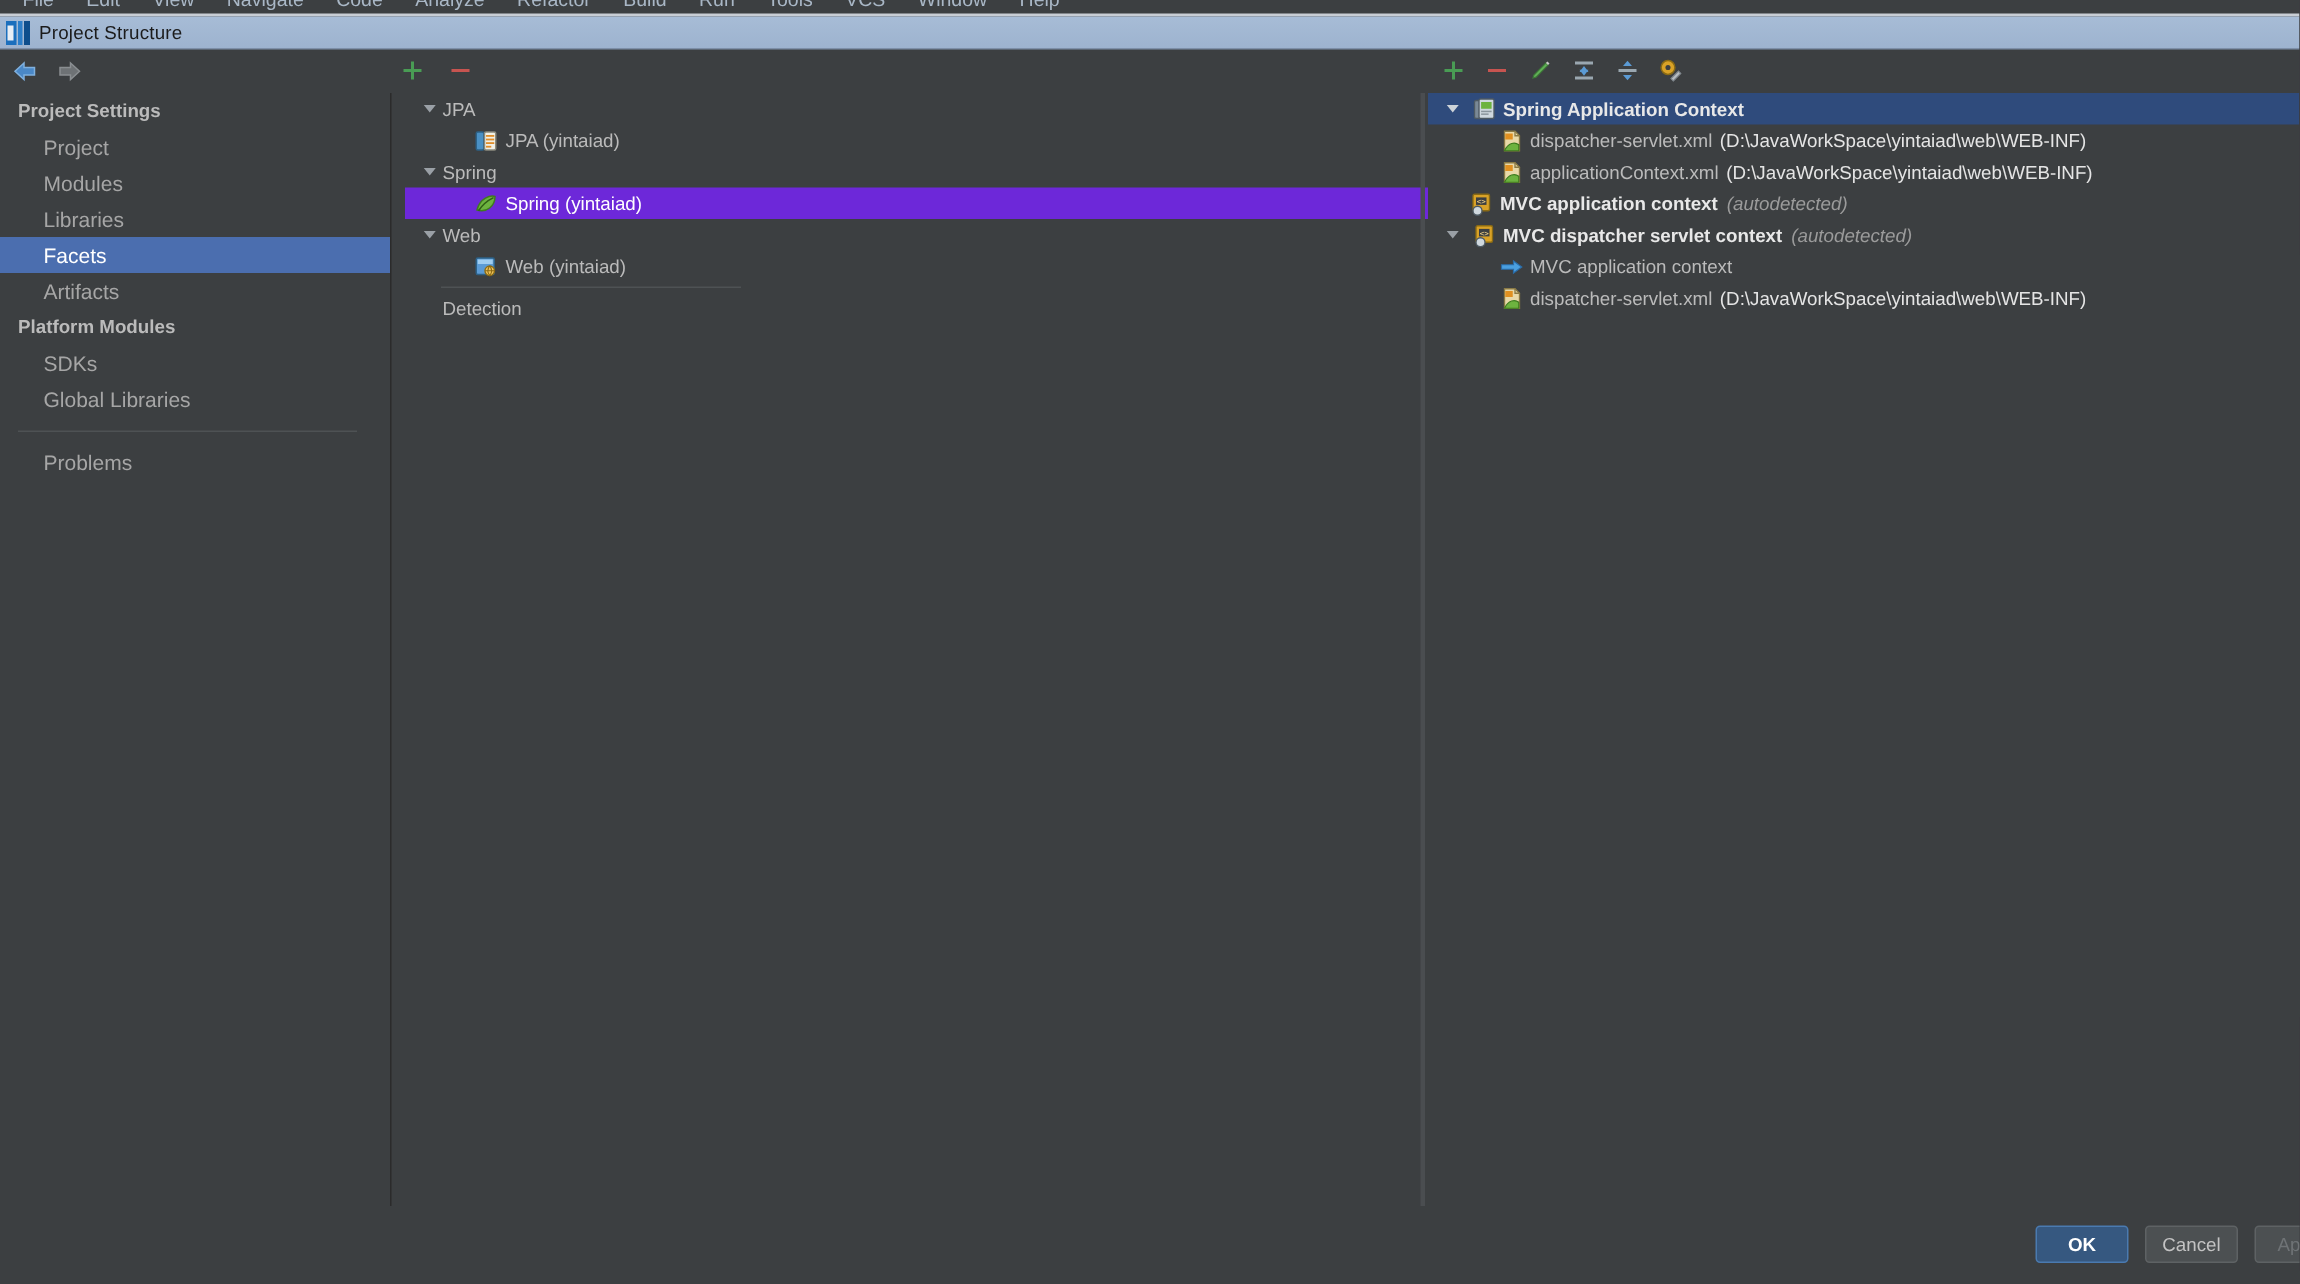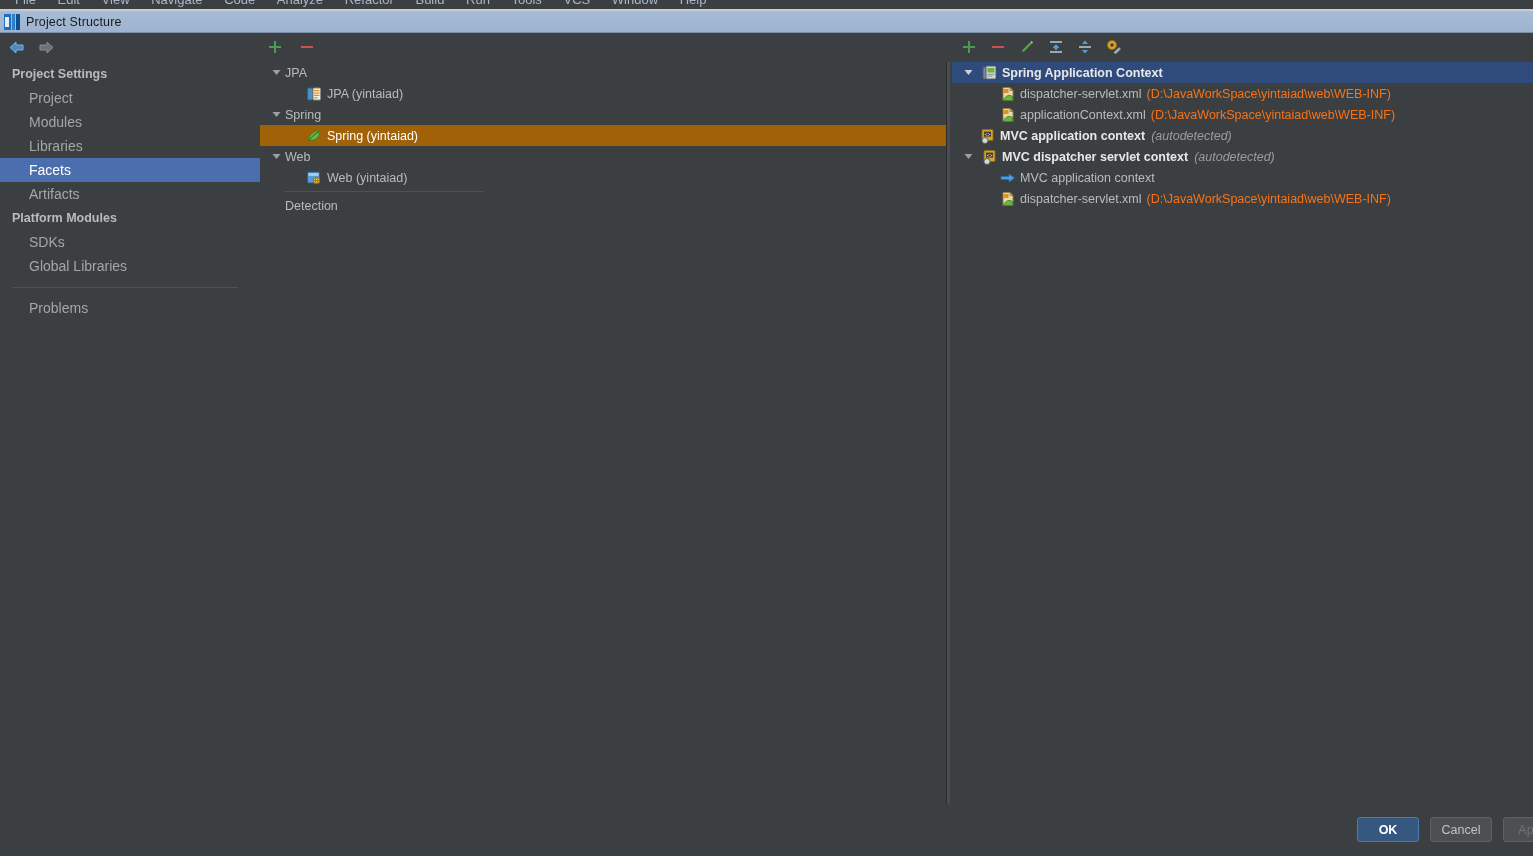--- a/index.html
+++ b/index.html
@@ -74,29 +74,29 @@
     font-size: 14px; color: #a6a6a6; line-height: 16px;
     padding: 4px 0 4px 29px; cursor: default;
   }
   .side-item.selected { background: #4b6eaf; color: #ffffff; }
   .side-divider {
     height: 1px; background: #4e5254; margin: 9px 22px 8px 12px;
   }
 
   
   .mid-panel {
-    position: absolute; left: 260px; top: 62px; width: 687px; height: 742px;
+    position: absolute; left: 270px; top: 62px; width: 687px; height: 742px;
     background: #3c3f41; border-right: 1px solid #2b2b2b;
     overflow: hidden;
   }
   .tree-row {
     display: flex; align-items: center; height: 21px;
     font-size: 12.5px; color: #bbbbbb; cursor: default; white-space: nowrap;
   }
-  .tree-row.selected { background: #a16207; color: #ffffff; }
+  .tree-row.selected { background: #6d28d9; color: #ffffff; }
   .twisty {
     width: 16px; height: 16px; display: flex; align-items: center;
     justify-content: center; flex: 0 0 16px;
   }
   .twisty svg { display:block; }
   .tree-ico { width: 16px; height: 16px; flex: 0 0 16px; margin-right: 4px; position: relative; }
   .tree-label { padding-left: 1px; }
 
   .mid-divider { height: 1px; background: #4e5254; margin: 3px 0 3px 24px; width: 200px; }
 
@@ -105,21 +105,21 @@
     position: absolute; left: 952px; top: 62px; width: 581px; height: 742px;
     background: #3c3f41; overflow: hidden;
   }
   .r-row {
     display: flex; align-items: center; height: 21px;
     font-size: 12.5px; color: #bbbbbb; cursor: default; white-space: nowrap;
   }
   .r-row.selected { background: #2f4b7c; }
   .r-row .r-name { font-weight: normal; }
   .r-row .r-name.bold { font-weight: bold; color: #e8e8e8; }
-  .r-row .r-path { color: #f97316; margin-left: 5px; }
+  .r-row .r-path { color: #e5e5e5; margin-left: 5px; }
   .r-row .r-auto { color: #9b9b9b; font-style: italic; margin-left: 6px; }
 
   
   .seam {
     position: absolute; top: 62px; height: 742px; width: 3px;
     background: #4a4d50;
   }
 
   
   .bottombar {

